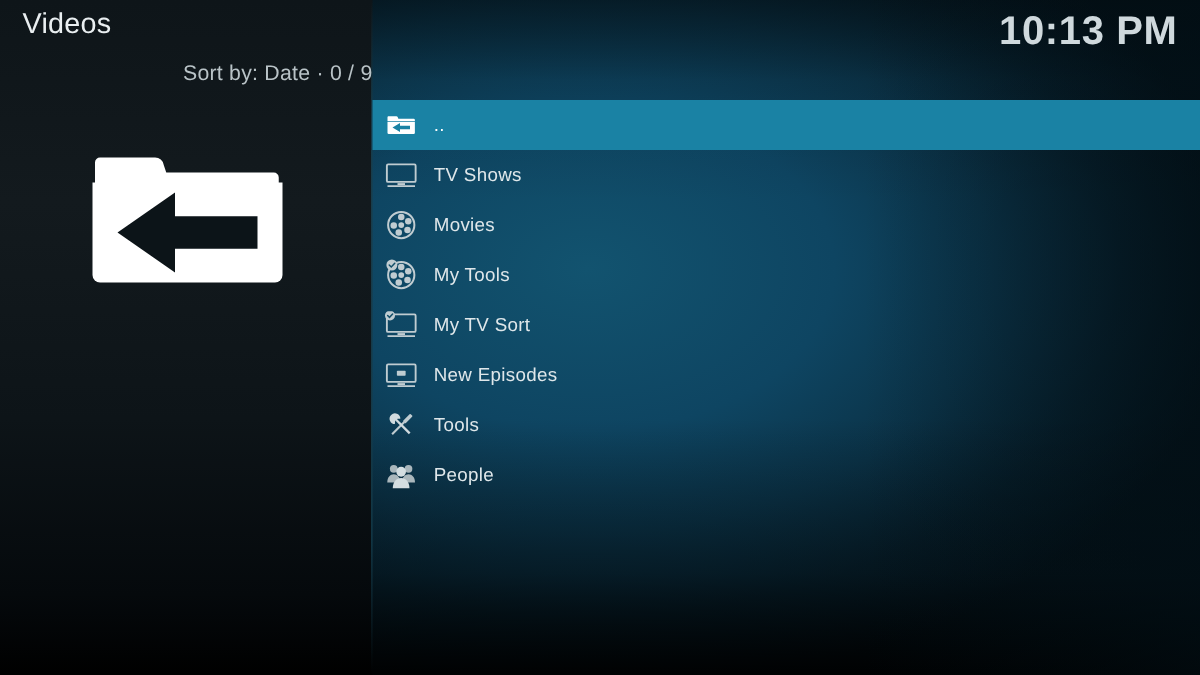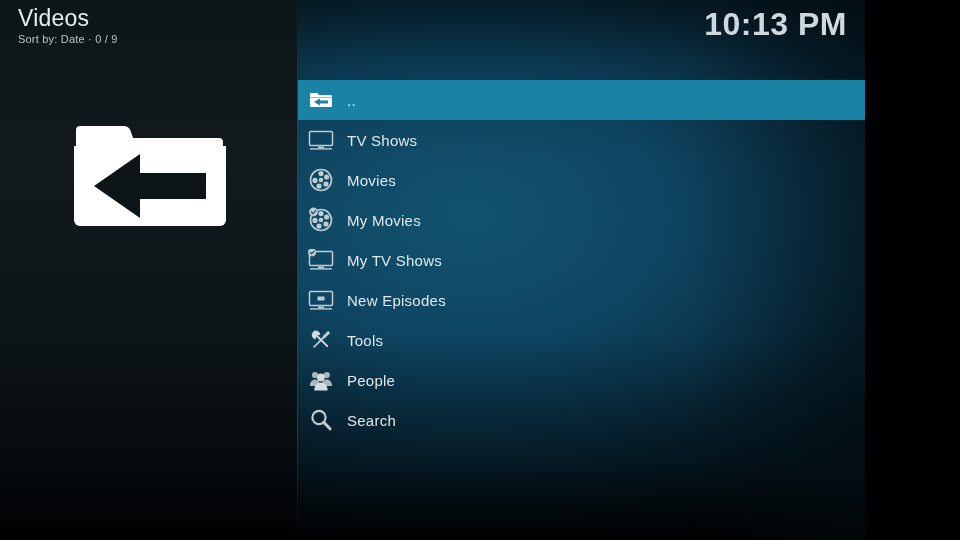--- a/index.html
+++ b/index.html
@@ -2,21 +2,21 @@
 <html><head>
 <meta charset="utf-8">
 <style>
   * { margin:0; padding:0; box-sizing:border-box; }
   html, body {
     width:960px; height:540px; overflow:hidden;
     background:#000;
     font-family:"Liberation Sans", sans-serif;
   }
   #app {
-    position:relative; width:865px; height:540px;
+    position:relative; width:960px; height:540px;
     background:#be185d;
     overflow:hidden;
   }
 
   
   .bg-right {
     position:absolute; left:0; top:0; width:960px; height:540px;
     background:
       radial-gradient(ellipse 520px 340px at 470px 215px, #12536f 0%, #0e4562 38%, #0b3348 62%, #07202d 82%, #04131b 100%);
   }
@@ -53,21 +53,21 @@
 
   
   .header {
     position:absolute; left:18px; top:4px; width:280px;
   }
   .page-title {
     font-size:23px; font-weight:400; color:#e9eef0; letter-spacing:0.2px;
     line-height:28px;
   }
   .sort-line {
-    margin-top:1px; font-size:11px; color:#b9c3c7; letter-spacing:0.2px;
+    margin-top:17px; font-size:17px; color:#b9c3c7; letter-spacing:0.2px;text-align:right;
   }
 
   .clock {
     position:absolute; right:18px; top:0px;
     font-size:32px; font-weight:700; color:#cfd9dd; letter-spacing:0.5px;
     line-height:48px;
   }
 
   
   .preview-icon {
@@ -175,34 +175,34 @@
             <circle cx="13" cy="6.6" r="2.6"></circle>
             <circle cx="18.6" cy="10" r="2.6"></circle>
             <circle cx="18" cy="17" r="2.6"></circle>
             <circle cx="11" cy="19" r="2.6"></circle>
             <circle cx="7" cy="13.4" r="2.6"></circle>
           </g>
           <circle cx="5.5" cy="5" r="4.4" fill="#cfd8db"></circle>
           <path d="M3.4 5 l1.6 1.6 l2.8 -3" fill="none" stroke="#14506a" stroke-width="1.2" stroke-linecap="round"></path>
         </svg>
       </span>
-      <span class="row-label">My Movies</span>
+      <span class="row-label">My Tools</span>
     </div>
 
     <div class="list-row">
       <span class="row-icon">
         <svg class="ico" width="28" height="22" viewBox="0 0 28 22">
           <rect x="2.5" y="2.5" width="23" height="14" rx="1" fill="none" stroke="#cfd8db" stroke-width="1.5"></rect>
           <rect x="11" y="17.5" width="6" height="1.6" fill="#cfd8db"></rect>
           <rect x="3" y="19.2" width="22" height="1.4" fill="#cfd8db"></rect>
           <circle cx="5" cy="3.4" r="4" fill="#cfd8db"></circle>
           <path d="M3.1 3.4 l1.5 1.5 l2.5 -2.7" fill="none" stroke="#14506a" stroke-width="1.2" stroke-linecap="round"></path>
         </svg>
       </span>
-      <span class="row-label">My TV Shows</span>
+      <span class="row-label">My TV Sort</span>
     </div>
 
 
     <div class="list-row">
       <span class="row-icon">
         <svg class="ico" width="28" height="22" viewBox="0 0 28 22">
           <rect x="2.5" y="2.5" width="23" height="14" rx="1" fill="none" stroke="#cfd8db" stroke-width="1.5"></rect>
           <rect x="10.5" y="7.5" width="7" height="4" rx="0.6" fill="#cfd8db"></rect>
           <rect x="11" y="17.5" width="6" height="1.6" fill="#cfd8db"></rect>
           <rect x="3" y="19.2" width="22" height="1.4" fill="#cfd8db"></rect>
@@ -239,24 +239,15 @@
           <circle cx="18.8" cy="7" r="3.1" fill="#b8c3c7"></circle>
           <path d="M13.6 18 c0 -4.2 2.4 -6.6 5.2 -6.6 c2.8 0 5.2 2.4 5.2 6.6 z" fill="#b8c3c7"></path>
 
           <circle cx="12.9" cy="9.4" r="3.9" fill="#e6edef"></circle>
           <path d="M6.2 22.6 c0 -5.2 3 -8.2 6.7 -8.2 c3.7 0 6.7 3 6.7 8.2 z" fill="#e6edef"></path>
         </svg>
       </span>
       <span class="row-label">People</span>
     </div>
 
-    <div class="list-row">
-      <span class="row-icon">
-        <svg class="ico" width="26" height="26" viewBox="0 0 26 26">
-          <circle cx="11" cy="10.5" r="6.6" fill="none" stroke="#cfd8db" stroke-width="2.2"></circle>
-          <line x1="15.8" y1="15.4" x2="22" y2="21.8" stroke="#cfd8db" stroke-width="3" stroke-linecap="round"></line>
-        </svg>
-      </span>
-      <span class="row-label">Search</span>
-    </div>
 
   </div>
 </div>
 
 </body></html>

